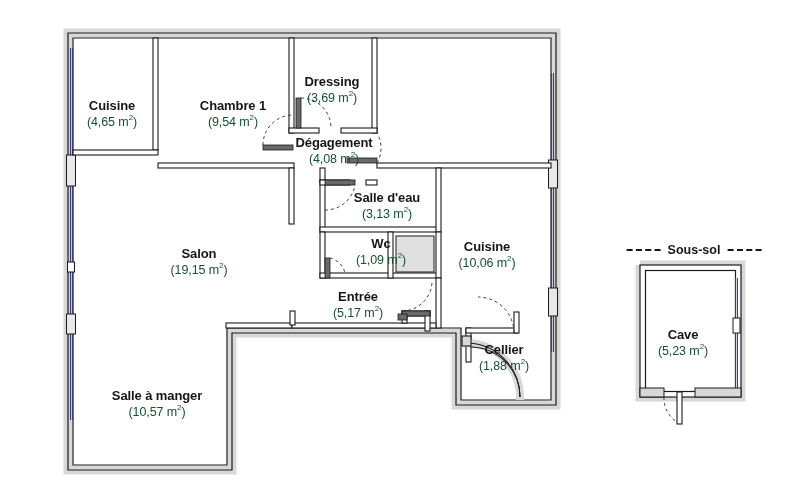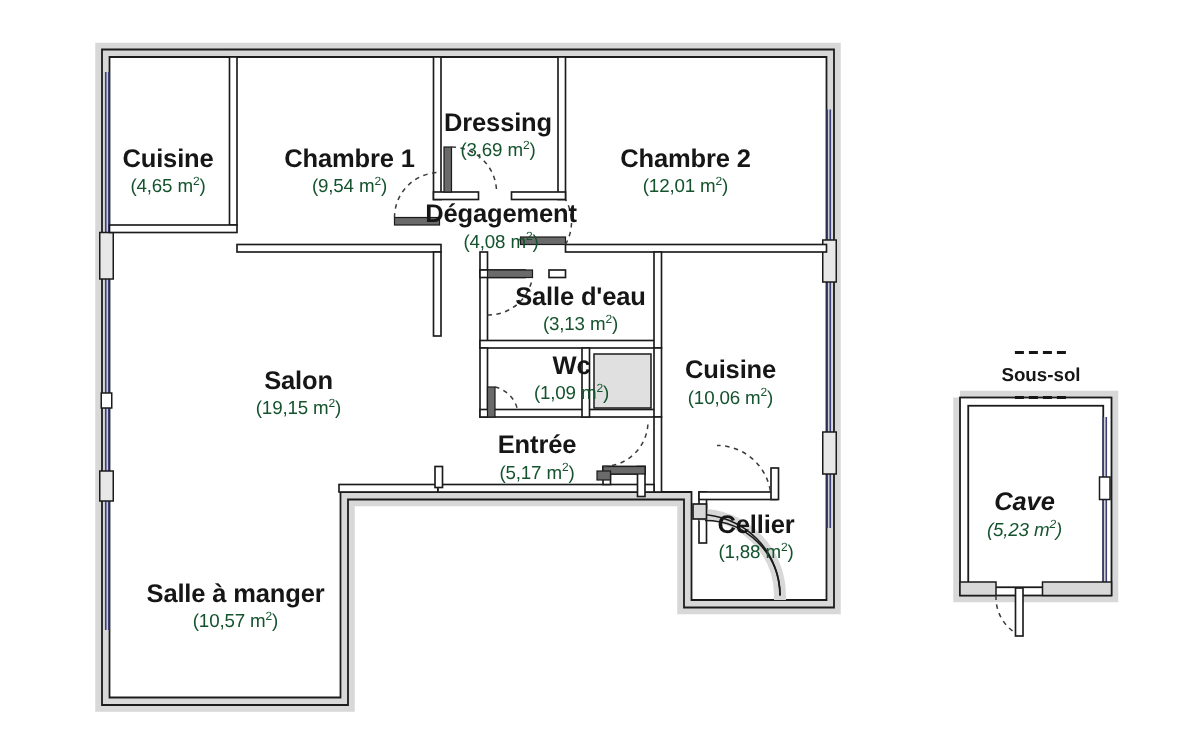--- a/index.html
+++ b/index.html
@@ -31,21 +31,21 @@
     position: absolute;
     text-align: center;
     transform: translate(-50%, -50%);
     white-space: nowrap;
     line-height: 1.18;
     pointer-events: none;
   }
   .room-label .rl-name {
     display: block;
     font-weight: bold;
-    font-size: 17px;
+    font-size: 13px;
     color: #161616;
     letter-spacing: -0.1px;
   }
   .room-label .rl-area {
     display: block;
     font-size: 12.5px;
     color: #14532d;
     letter-spacing: -0.1px;
   }
   .room-label .rl-area sup {
@@ -226,24 +226,20 @@
   <div class="room-label" style="left:215px; top:114px;margin-left:18px;">
     <span class="rl-name">Chambre 1</span>
     <span class="rl-area">(9,54 m<sup>2</sup>)</span>
   </div>
 
   <div class="room-label" style="left:332px; top:90px;">
     <span class="rl-name">Dressing</span>
     <span class="rl-area">(3,69 m<sup>2</sup>)</span>
   </div>
 
-  <div class="room-label" style="left:457px; top:114px;">
-    <span class="rl-name">Chambre 2</span>
-    <span class="rl-area">(12,01 m<sup>2</sup>)</span>
-  </div>
 
   <div class="room-label" style="left:334px; top:151px;">
     <span class="rl-name">Dégagement</span>
     <span class="rl-area">(4,08 m<sup>2</sup>)</span>
   </div>
 
   <div class="room-label" style="left:387px; top:206px;">
     <span class="rl-name">Salle d'eau</span>
     <span class="rl-area">(3,13 m<sup>2</sup>)</span>
   </div>
@@ -271,25 +267,25 @@
   <div class="room-label" style="left:504px; top:358px;">
     <span class="rl-name">Cellier</span>
     <span class="rl-area">(1,88 m<sup>2</sup>)</span>
   </div>
 
   <div class="room-label" style="left:157px; top:404px;">
     <span class="rl-name">Salle à manger</span>
     <span class="rl-area">(10,57 m<sup>2</sup>)</span>
   </div>
 
-  <div class="room-label" style="left:683px; top:343px;font-style:italic;">
+  <div class="room-label" style="left:683px; top:343px;">
     <span class="rl-name">Cave</span>
     <span class="rl-area">(5,23 m<sup>2</sup>)</span>
   </div>
 
 
-  <div class="floor-tag" style="left:694px; top:250px;flex-direction:column;">
+  <div class="floor-tag" style="left:694px; top:250px;">
     <span class="dash-run short"></span>
     <span>Sous-sol</span>
     <span class="dash-run short"></span>
   </div>
 
 </div>
 
 </body></html>

